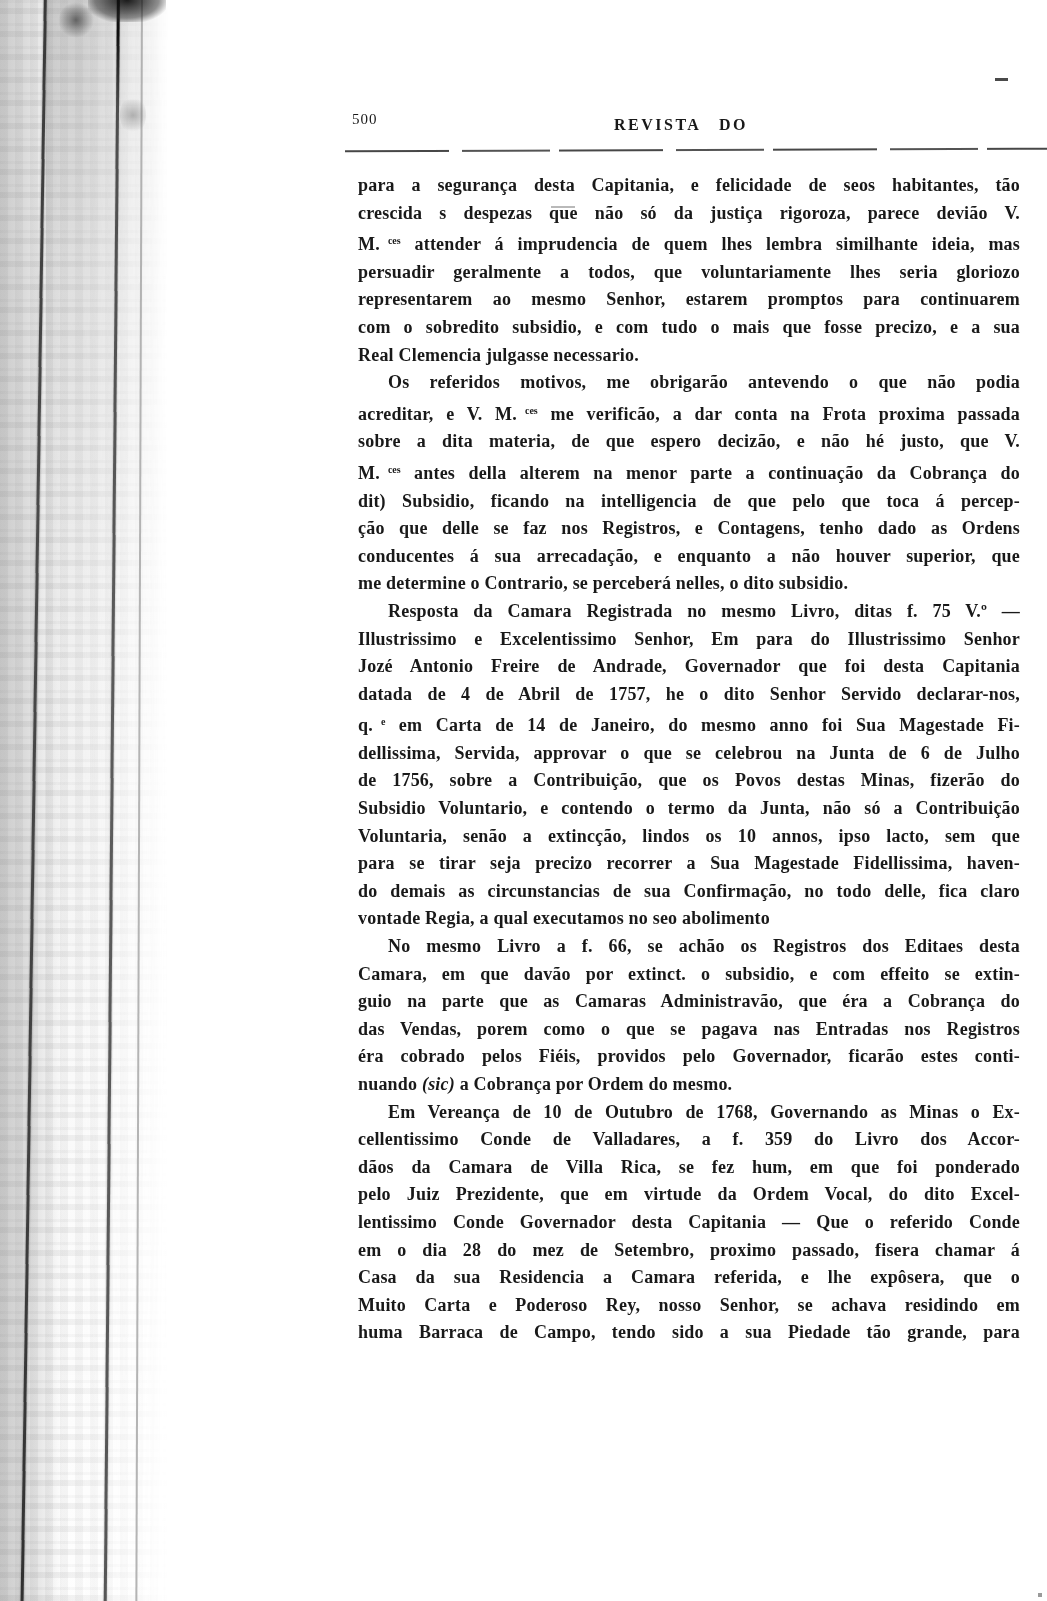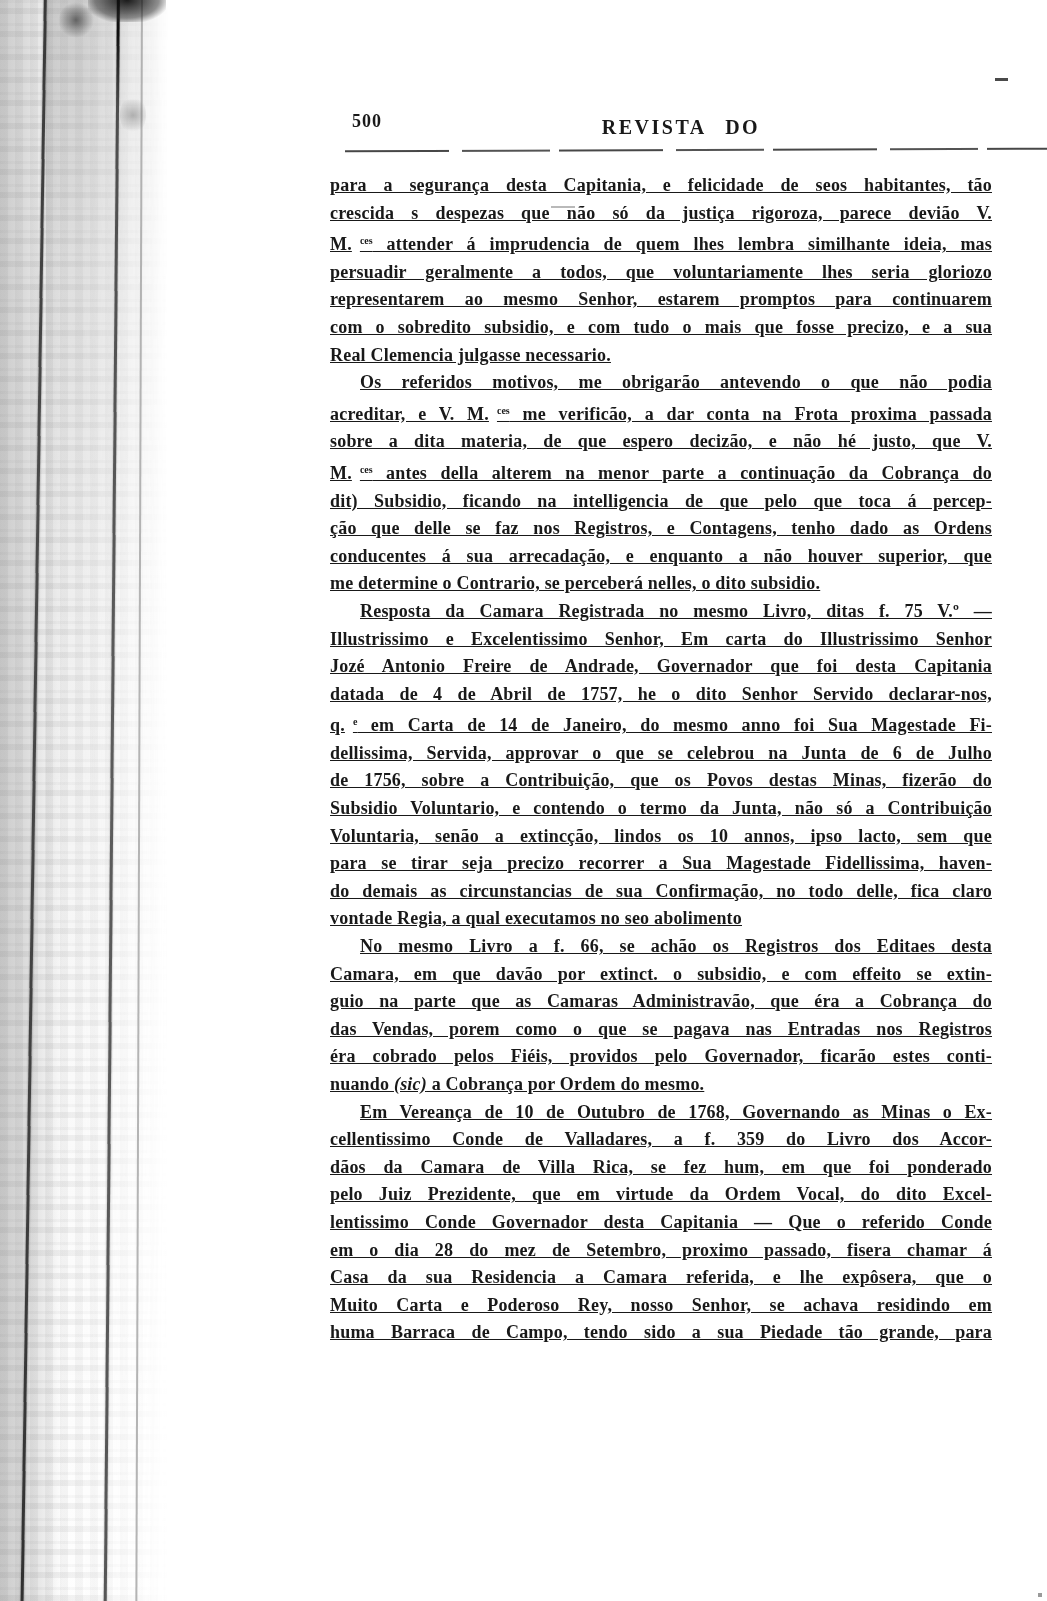--- a/index.html
+++ b/index.html
@@ -63,40 +63,39 @@
   .smudge3 {
     left: 120px; top: 95px; width: 26px; height: 40px; border-radius: 50%;
     background: radial-gradient(circle, rgba(60,60,60,.35), transparent 70%);
   }
   .dash-top-right { left: 995px; top: 78px; width: 13px; height: 2.5px; background: #4a4a4a; }
   .dash-below-rule { left: 551px; top: 206px; width: 24px; height: 2px; background: #8a8a8a; opacity: .6; }
   .speck-bottom-right { left: 1038px; top: 1593px; width: 4px; height: 4px; background: #6f6f6f; opacity: .7; }
 
   
   .header { position: absolute; left: 350px; top: 111px; width: 662px; height: 32px; color: var(--ink, #191919); }
-  .pagenum { position: absolute; left: 2px; top: 0; font-size: 18px; font-weight: 700; letter-spacing: 1px; }
+  .pagenum { position: absolute; left: 2px; top: 0; font-size: 15px; font-weight: 400; letter-spacing: 1px; }
   .running-title {
     position: absolute; left: 0; right: 0; top: 5px; text-align: center;
-    font-size: 20px; font-weight: 700; letter-spacing: 2.5px; word-spacing: 12px;
+    font-size: 16px; font-weight: 700; letter-spacing: 2.5px; word-spacing: 12px;
   }
   .rule {
     position: absolute; left: 345px; top: 149px; width: 702px; height: 2.4px;
     transform: rotate(-0.22deg); opacity: .88;
     background: repeating-linear-gradient(90deg,
       #2e2e2e 0 104px, transparent 104px 117px,
       #3c3c3c 117px 205px, transparent 205px 214px);
   }
 
   
   .body-text {
-    position: absolute; left: 330px; top: 172px; width: 662px;
+    position: absolute; left: 358px; top: 172px; width: 662px;
     color: var(--ink, #191919);
     font-size: 18px; line-height: 27.6px; font-weight: 700;
     letter-spacing: .2px;
-    text-decoration: underline;
   }
   .paragraph { margin: 0; }
   .line { text-align: justify; text-align-last: justify; white-space: normal; }
   .line.para-end { text-align-last: left; }
   .line.indent { text-indent: 30px; }
   .line sup { font-size: 10px; vertical-align: 6px; letter-spacing: 0; margin-left: 8px; }
   .line em { font-style: italic; }
 </style>
 </head>
 <body>
@@ -137,21 +136,21 @@
         <div class="line">acreditar, e V. M.<sup>ces</sup> me verificão, a dar conta na Frota proxima passada</div>
         <div class="line">sobre a dita materia, de que espero decizão, e não hé justo, que V.</div>
         <div class="line">M.<sup>ces</sup> antes della alterem na menor parte a continuação da Cobrança do</div>
         <div class="line">dit) Subsidio, ficando na intelligencia de que pelo que toca á percep-</div>
         <div class="line">ção que delle se faz nos Registros, e Contagens, tenho dado as Ordens</div>
         <div class="line">conducentes á sua arrecadação, e enquanto a não houver superior, que</div>
         <div class="line para-end">me determine o Contrario, se perceberá nelles, o dito subsidio.</div>
       </div>
       <div class="paragraph">
         <div class="line indent">Resposta da Camara Registrada no mesmo Livro, ditas f. 75 V.º —</div>
-        <div class="line">Illustrissimo e Excelentissimo Senhor, Em carta do Illustrissimo Senhor</div>
+        <div class="line">Illustrissimo e Excelentissimo Senhor, Em para do Illustrissimo Senhor</div>
         <div class="line">Jozé Antonio Freire de Andrade, Governador que foi desta Capitania</div>
         <div class="line">datada de 4 de Abril de 1757, he o dito Senhor Servido declarar-nos,</div>
         <div class="line">q.<sup>e</sup> em Carta de 14 de Janeiro, do mesmo anno foi Sua Magestade Fi-</div>
         <div class="line">dellissima, Servida, approvar o que se celebrou na Junta de 6 de Julho</div>
         <div class="line">de 1756, sobre a Contribuição, que os Povos destas Minas, fizerão do</div>
         <div class="line">Subsidio Voluntario, e contendo o termo da Junta, não só a Contribuição</div>
         <div class="line">Voluntaria, senão a extincção, lindos os 10 annos, ipso lacto, sem que</div>
         <div class="line">para se tirar seja precizo recorrer a Sua Magestade Fidellissima, haven-</div>
         <div class="line">do demais as circunstancias de sua Confirmação, no todo delle, fica claro</div>
         <div class="line para-end">vontade Regia, a qual executamos no seo abolimento</div>

